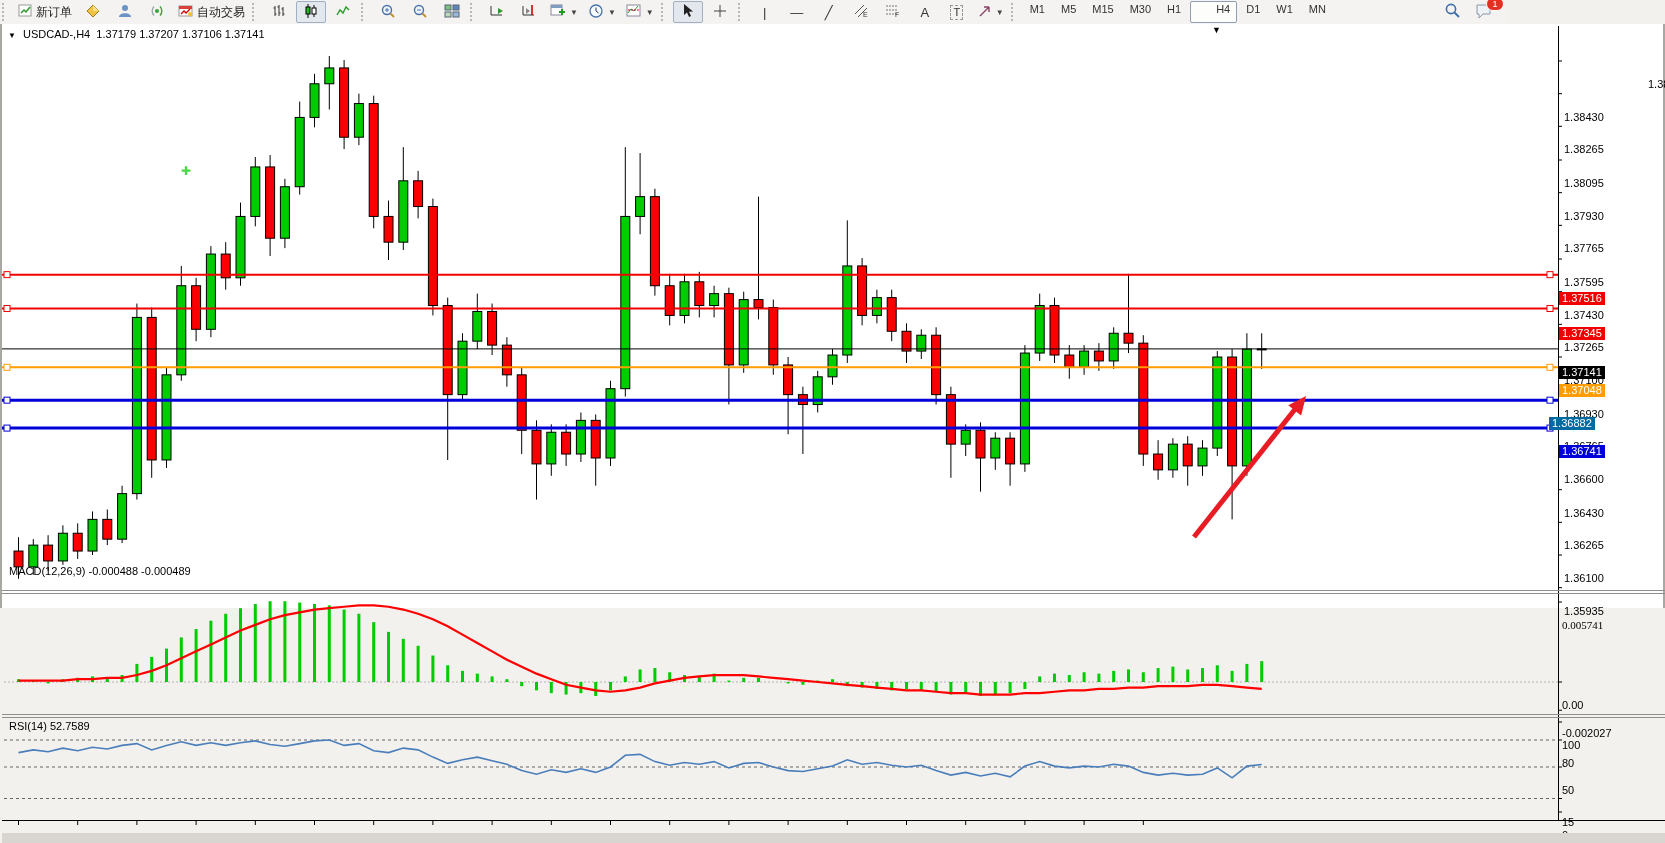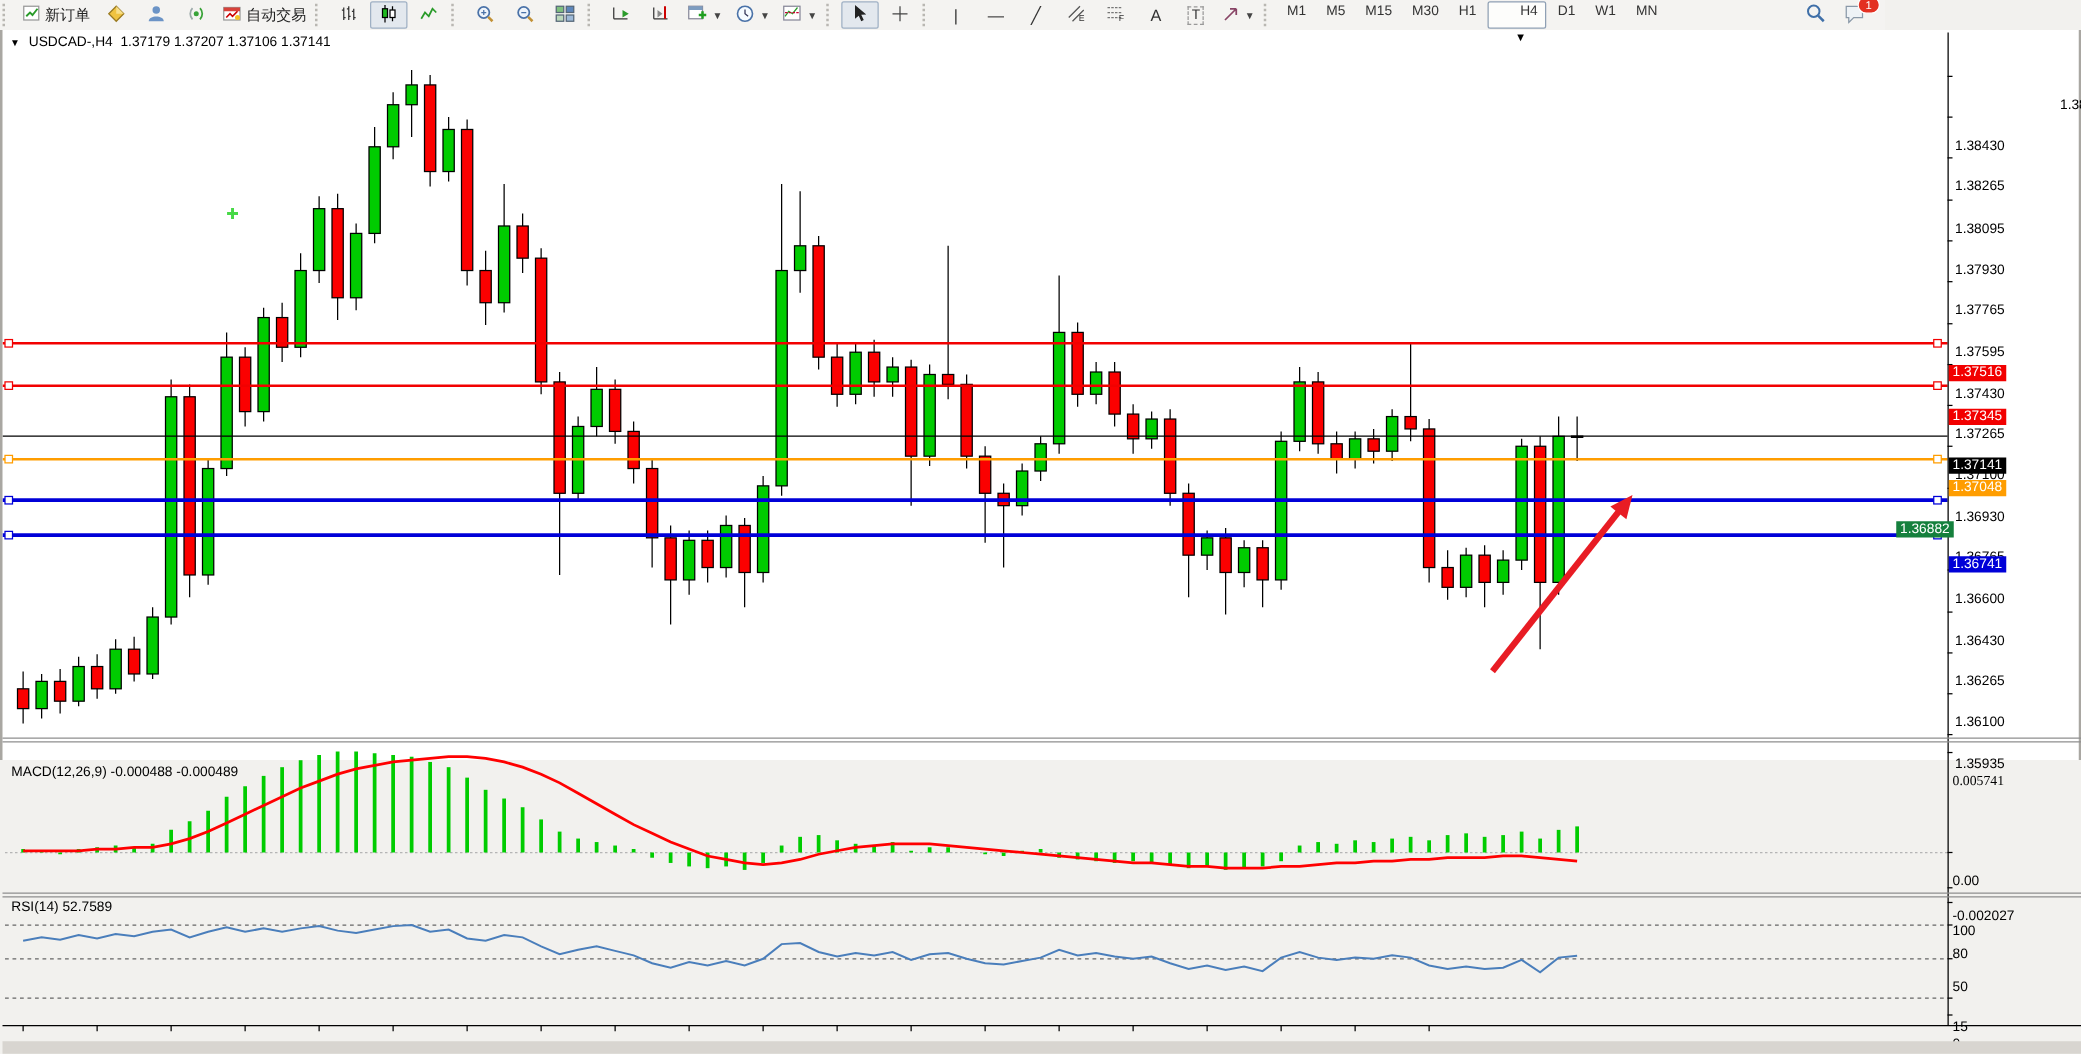--- a/index.html
+++ b/index.html
@@ -585,21 +585,21 @@
     <div id="shift-marker">▼</div>
     <div id="cursor-cross">✚</div>
 
     <div class="sepline" style="top:566px"></div>
     <div class="sepline" style="top:569px"></div>
     <div class="sepline" style="top:690px"></div>
     <div class="sepline" style="top:693px"></div>
     <div id="axis-vline"></div>
     <div id="timeline"></div>
 
-    <div class="pane-label" style="top:588px">MACD(12,26,9) -0.000488 -0.000489</div>
+    <div class="pane-label" style="top:541px">MACD(12,26,9) -0.000488 -0.000489</div>
     <div class="pane-label" style="top:696px">RSI(14) 52.7589</div>
 
     <div id="labels">
         <div class="ticklabel" style="left: 1646px; top: 54px;">1.38595</div>
         <div class="ticklabel" style="left: 1562px; top: 86.67px;">1.38430</div>
         <div class="ticklabel" style="left: 1562px; top: 119.34px;">1.38265</div>
         <div class="ticklabel" style="left: 1562px; top: 153px;">1.38095</div>
         <div class="ticklabel" style="left: 1562px; top: 185.67px;">1.37930</div>
         <div class="ticklabel" style="left: 1562px; top: 218.34px;">1.37765</div>
         <div class="ticklabel" style="left: 1562px; top: 252px;">1.37595</div>
@@ -618,18 +618,18 @@
         <div class="macdlabel" style="left: 1560px; top: 703.236px;">-0.002027</div>
         <div class="rsilabel" style="left: 1560px; top: 715px;">100</div>
         <div class="rsilabel" style="left: 1560px; top: 733px;">80</div>
         <div class="rsilabel" style="left: 1560px; top: 760px;">50</div>
         <div class="rsilabel" style="left: 1560px; top: 791.5px;">15</div>
         <div class="rsilabel" style="left: 1560px; top: 805px;">0</div>
         <div class="badge" style="left: 1557px; top: 267.642px; background: rgb(242, 0, 0);">1.37516</div>
         <div class="badge" style="left: 1557px; top: 303px; background: rgb(242, 0, 0);">1.37345</div>
         <div class="badge" style="left: 1557px; top: 341.892px; background: rgb(0, 0, 0);">1.37141</div>
         <div class="badge" style="left: 1557px; top: 360.306px; background: rgb(255, 157, 0);">1.37048</div>
-        <div class="badge" style="left: 1515px; top: 393.174px; background: #15803d;">1.36882</div>
+        <div class="badge" style="left: 1547px; top: 393.174px; background: #0369a1;">1.36882</div>
         <div class="badge" style="left: 1557px; top: 421.092px; background: rgb(0, 0, 216);">1.36741</div>
       </div>
     <div id="bottomstrip"></div>
   </div>
 </div>
 
 </body></html>

